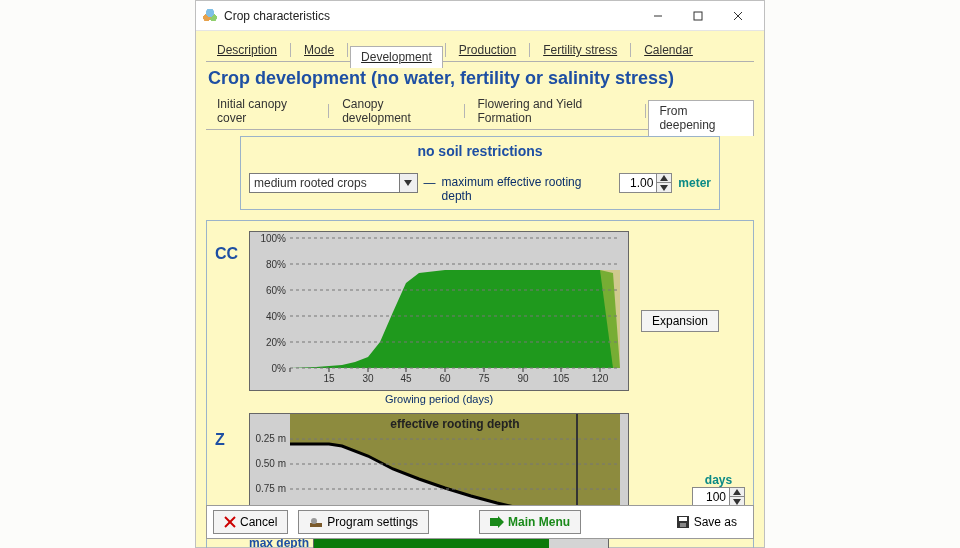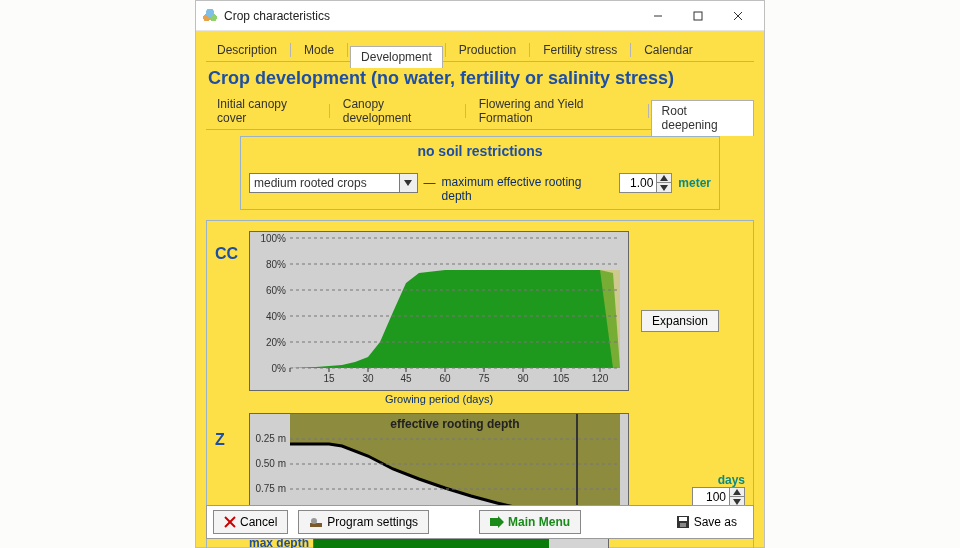--- a/index.html
+++ b/index.html
@@ -7,36 +7,36 @@
     margin: 0; padding: 0;
     width: 960px; height: 548px;
     background: #fcfcfa;
     font-family: "Segoe UI", Tahoma, sans-serif;
     font-size: 12px; color: #222;
     position: relative;
   }
   .window {
     position: absolute; left: 195px; top: 0;
     width: 570px; height: 548px;
-    background: #fde047;
+    background: #fef9c3;
     border: 1px solid #bfbfbf;
   }
   .titlebar {
     height: 30px; display: flex; align-items: center;
     padding: 0 6px; border-bottom: 1px solid #e5e5e5;
     background: #fff;
   }
   .titlebar .ico { width: 16px; height: 16px; margin-right: 6px;
     background: radial-gradient(circle at 50% 30%, #7fbfe6 0 30%, transparent 31%), radial-gradient(circle at 30% 60%, #e6a24d 0 25%, transparent 26%), radial-gradient(circle at 70% 60%, #8fcf6d 0 25%, transparent 26%);
   }
   .titlebar .title { flex: 1; font-size: 12px; }
   .winbtn { width: 40px; height: 100%; display: flex; align-items: center; justify-content: center; color: #333; }
   .winbtn svg { width: 10px; height: 10px; }
   .content { padding: 8px 10px 0 10px; }
-  .tabs { display: flex; align-items: flex-end; border-bottom: 1px solid #b0b0b0; }
+  .tabs { display: flex; align-items: flex-end; border-bottom: 1px solid #b0b0b0; text-decoration: underline; }
   .tab { padding: 3px 10px 4px; border: 1px solid transparent; border-bottom: none; margin-right: 0; font-size: 12px; color: #333; cursor: default; }
   .tab.active { background: #fff; border-color: #b0b0b0; position: relative; top: 7px; }
   .tab-sep { width: 1px; height: 14px; background: #b5b5b5; align-self: center; margin: 0 2px; }
   .headline { margin: 6px 0 4px 2px; font-size: 18px; font-weight: bold; color: #1e4fa3; }
   .subtabs { display: flex; border-bottom: 1px solid #b0b0b0; font-size: 12px;}
   .group {
     margin-top: 8px; border: 1px solid #9bb3c9; padding: 6px 8px;
   }
   .soil-box { margin: 6px auto 0; width: 480px; }
   .soil-title { text-align: center; color: #1e4fa3; font-weight: bold; font-size: 14px; margin-bottom: 4px; }
@@ -118,21 +118,21 @@
 
     <div class="headline">Crop development (no water, fertility or salinity stress)</div>
 
     <div class="subtabs">
       <div class="tab">Initial canopy cover</div>
         <div class="tab-sep"></div>
       <div class="tab">Canopy development</div>
         <div class="tab-sep"></div>
       <div class="tab">Flowering and Yield Formation</div>
         <div class="tab-sep"></div>
-      <div class="tab active">Root deepening</div>
+      <div class="tab active">From deepening</div>
     </div>
 
     <div class="group soil-box">
       <div class="soil-title">no soil restrictions</div>
       <div class="soil-row">
         <div class="combo">
           <span class="val">medium rooted crops</span>
           <span class="arrow">
             <svg class="tri" viewBox="0 0 8 6">
                 <polygon points="0,0 8,0 4,6" fill="#333"></polygon>
@@ -243,21 +243,21 @@
 
             <g font-size="10" fill="#333" text-anchor="end">
               <text x="36" y="28">0.25 m</text>
               <text x="36" y="53">0.50 m</text>
               <text x="36" y="78">0.75 m</text>
               <text x="36" y="103">1.00 m</text>
             </g>
           </svg>
         </div>
 
-        <div class="days-col" style="margin-top:60px;align-items:flex-end;">
+        <div class="days-col" style="margin-top:60px;">
           <span class="teal-label">days</span>
           <span class="spin">
             <input type="text" value="100" style="">
             <span class="btns">
               <div>
                   <svg class="tri" viewBox="0 0 8 6">
                     <polygon points="4,0 8,6 0,6" fill="#333"></polygon>
                   </svg>
                 </div>
               <div>

